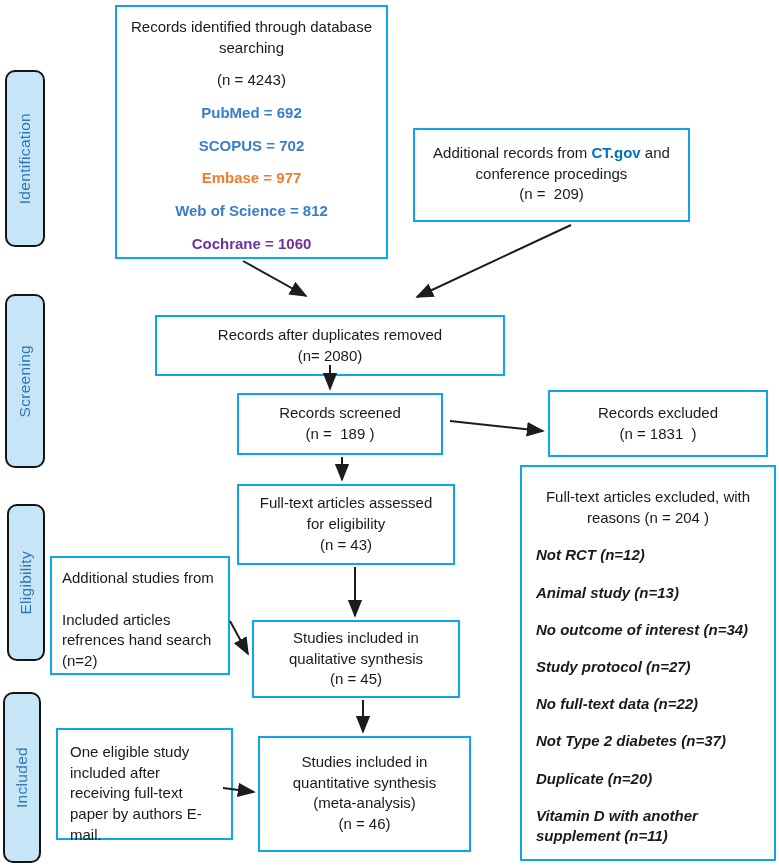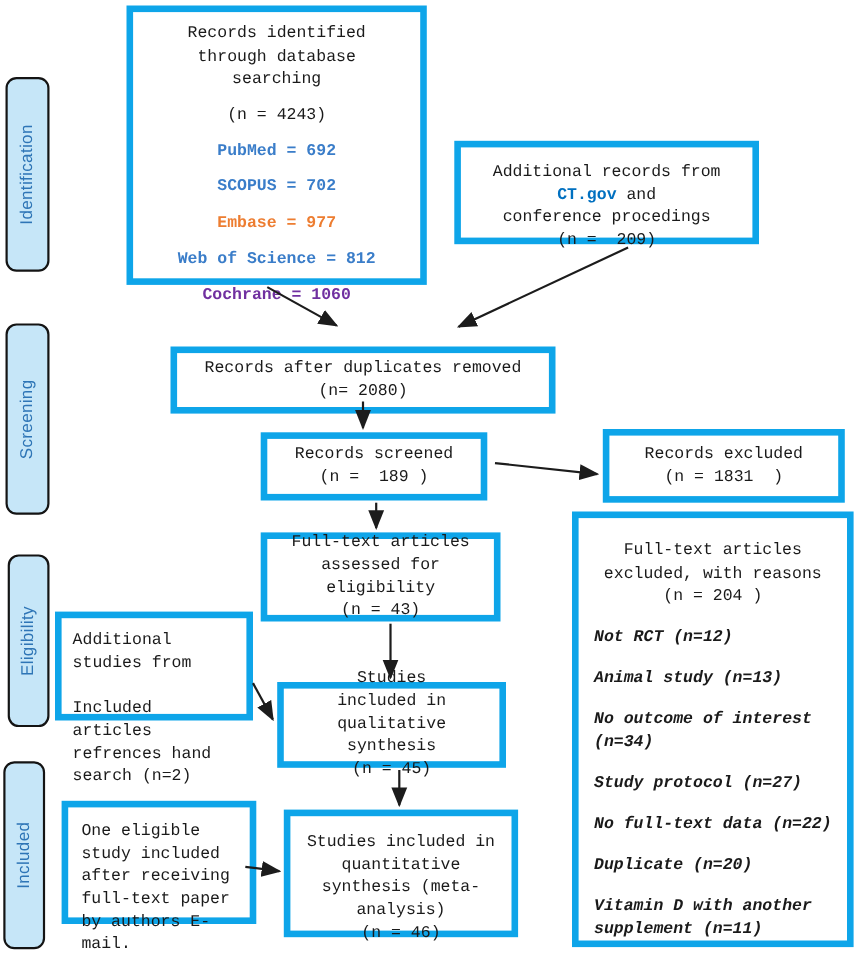--- a/index.html
+++ b/index.html
@@ -12,26 +12,25 @@
     height: 867px;
     background: #ffffff;
     overflow: hidden;
     font-size: 15px;
     line-height: 1.38;
   }
 
   .flow-box {
     position: absolute;
     background: #ffffff;
-    border: 6px solid #0ea5e9;
+    border: 2px solid #0ea5e9;
     text-align: center;
     display: flex;
     flex-direction: column;
     justify-content: flex-start;
-    font-family: Liberation Mono, monospace;
   }
   .flow-box.center-v { justify-content: center; }
   .flow-box.left { text-align: left; }
 
   .count { white-space: pre-wrap; }
 
   .stage {
     position: absolute;
     border: 2px solid #141414;
     border-radius: 10px;
@@ -135,26 +134,27 @@
     <div class="count">(n = 43)</div>
   </div>
 
   <div class="flow-box reasons-box" style="left:520px; top:465px; width:256px; height:396px;">
     <div class="title">Full-text articles excluded, with reasons (n = 204 )</div>
     <div class="reason">Not RCT (n=12)</div>
     <div class="reason">Animal study (n=13)</div>
     <div class="reason">No outcome of interest (n=34)</div>
     <div class="reason">Study protocol (n=27)</div>
     <div class="reason">No full-text data (n=22)</div>
+    <div class="reason">Not Type 2 diabetes (n=37)</div>
     <div class="reason">Duplicate (n=20)</div>
     <div class="reason">Vitamin D with another supplement (n=11)</div>
     <div class="reason">Letter to editors (n=13)</div>
   </div>
 
-  <div class="flow-box left handsearch-box" style="left:50px; top:556px; width:180px; height:99px;">
+  <div class="flow-box left handsearch-box" style="left:50px; top:556px; width:180px; height:119px;">
     <div class="p1">Additional studies from</div>
     <div>Included articles refrences hand search (n=2)</div>
   </div>
 
   <div class="flow-box center-v qual-box" style="left:252px; top:620px; width:208px; height:78px;">
     <div>Studies included in qualitative synthesis</div>
     <div class="count">(n = 45)</div>
   </div>
 
   <div class="flow-box left email-box" style="left:45px; top:728px; width:177px; height:112px;margin-left:11px;">

